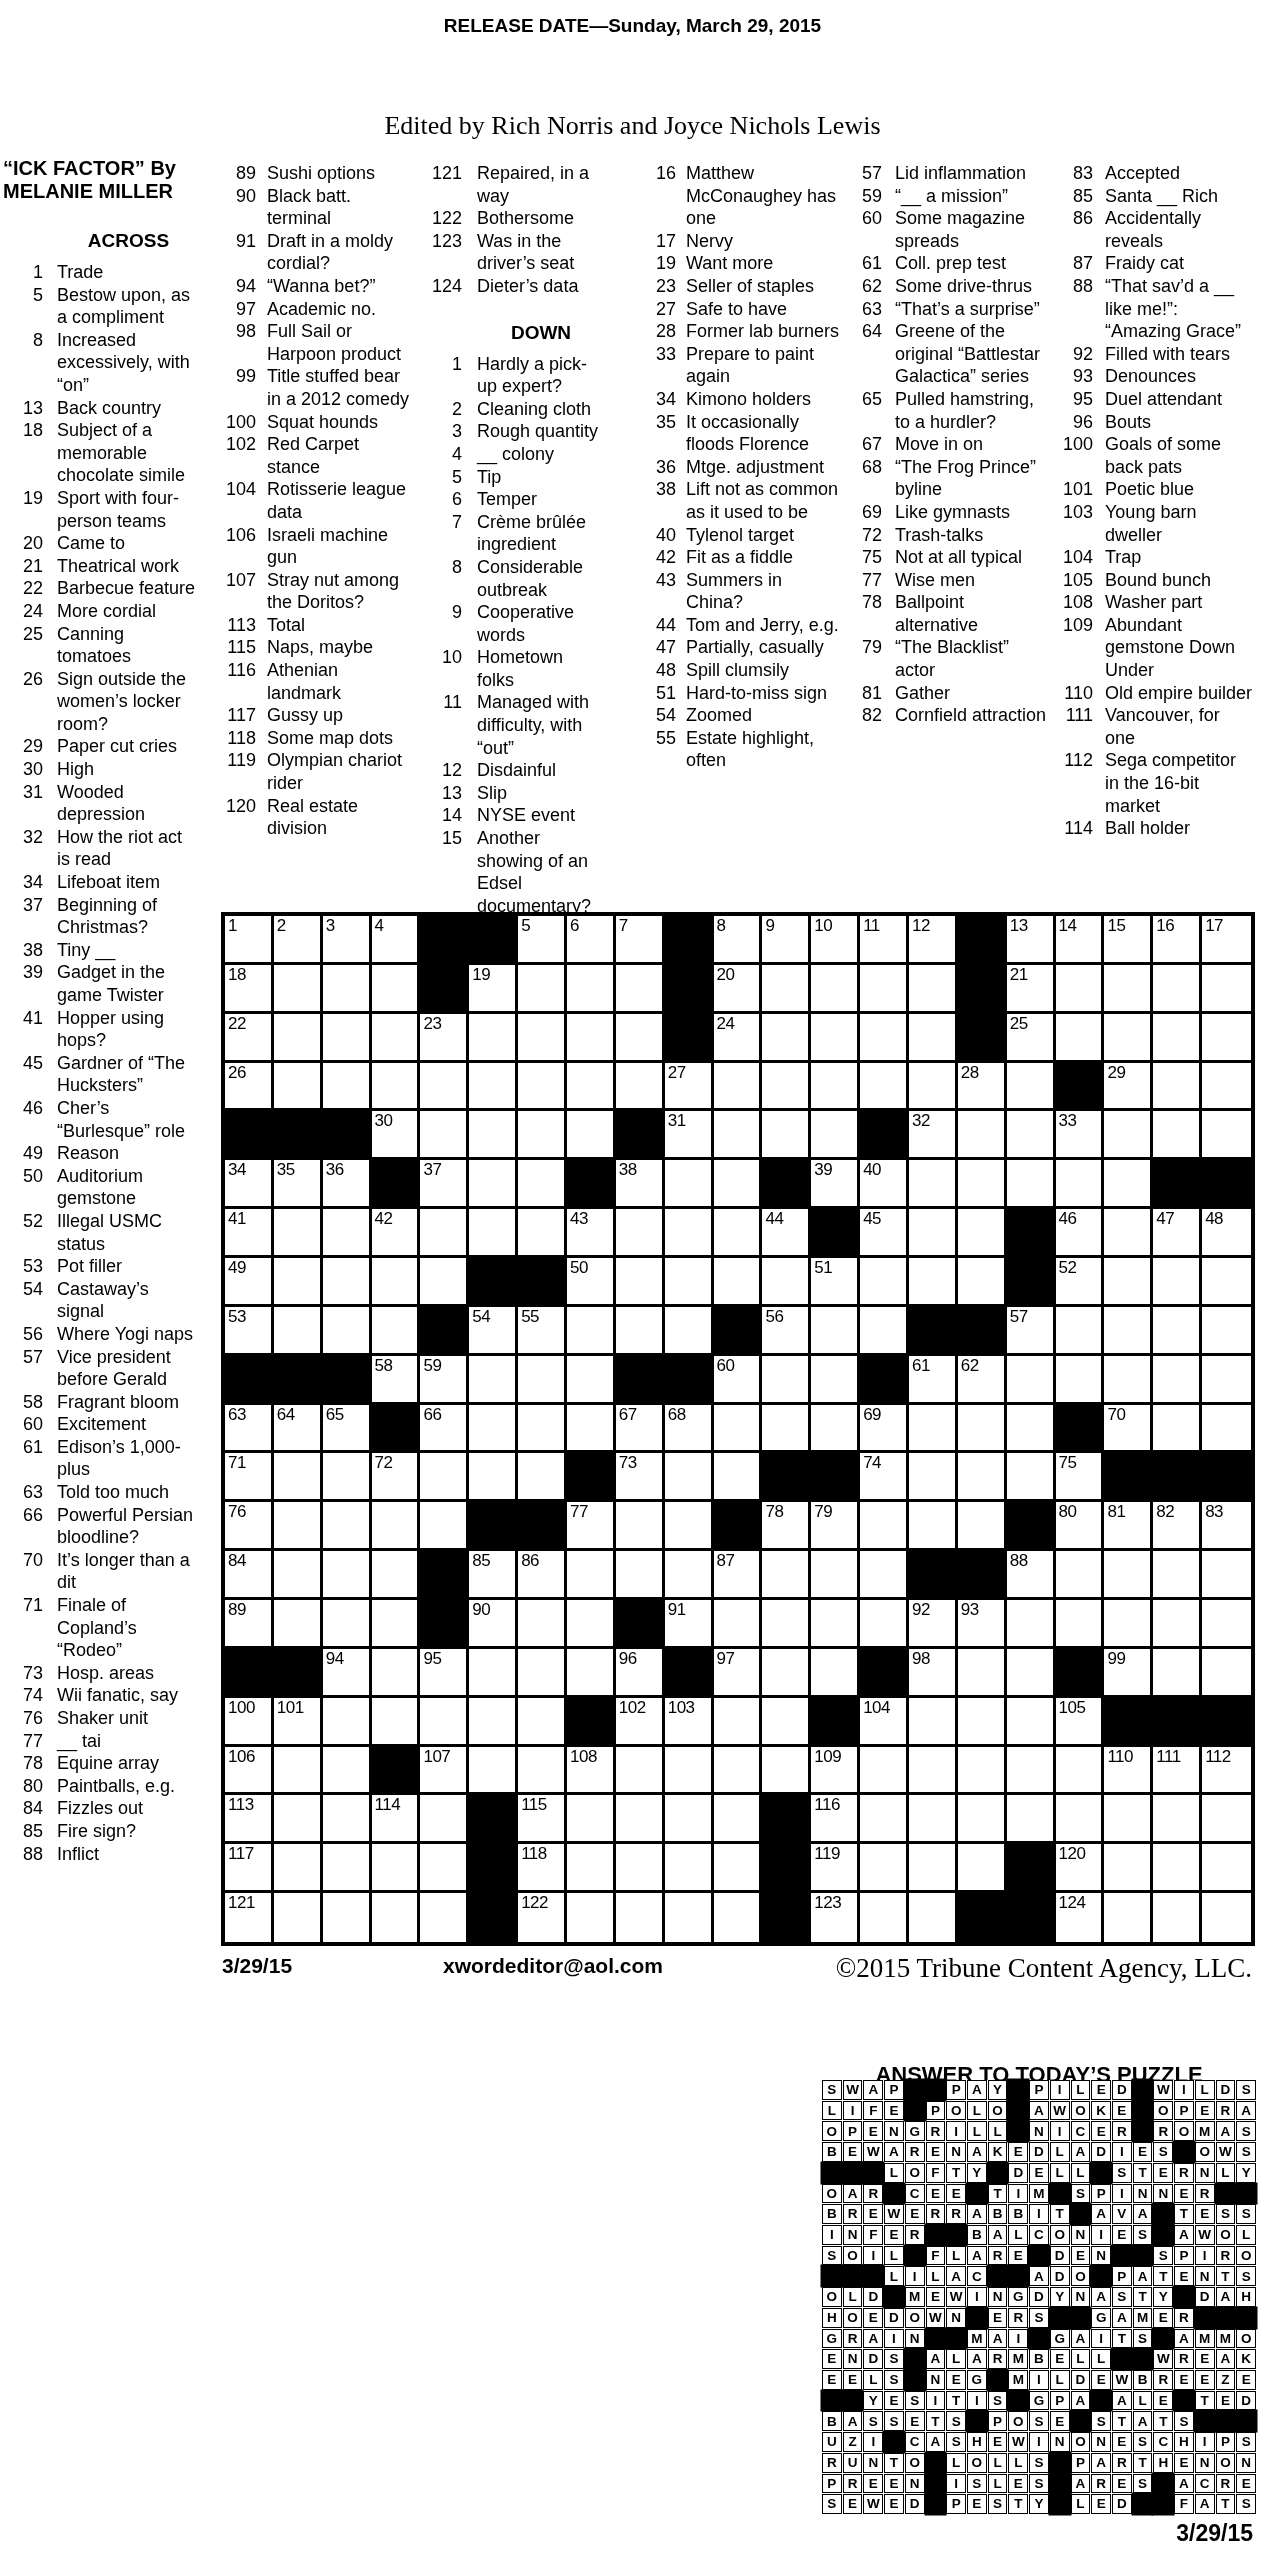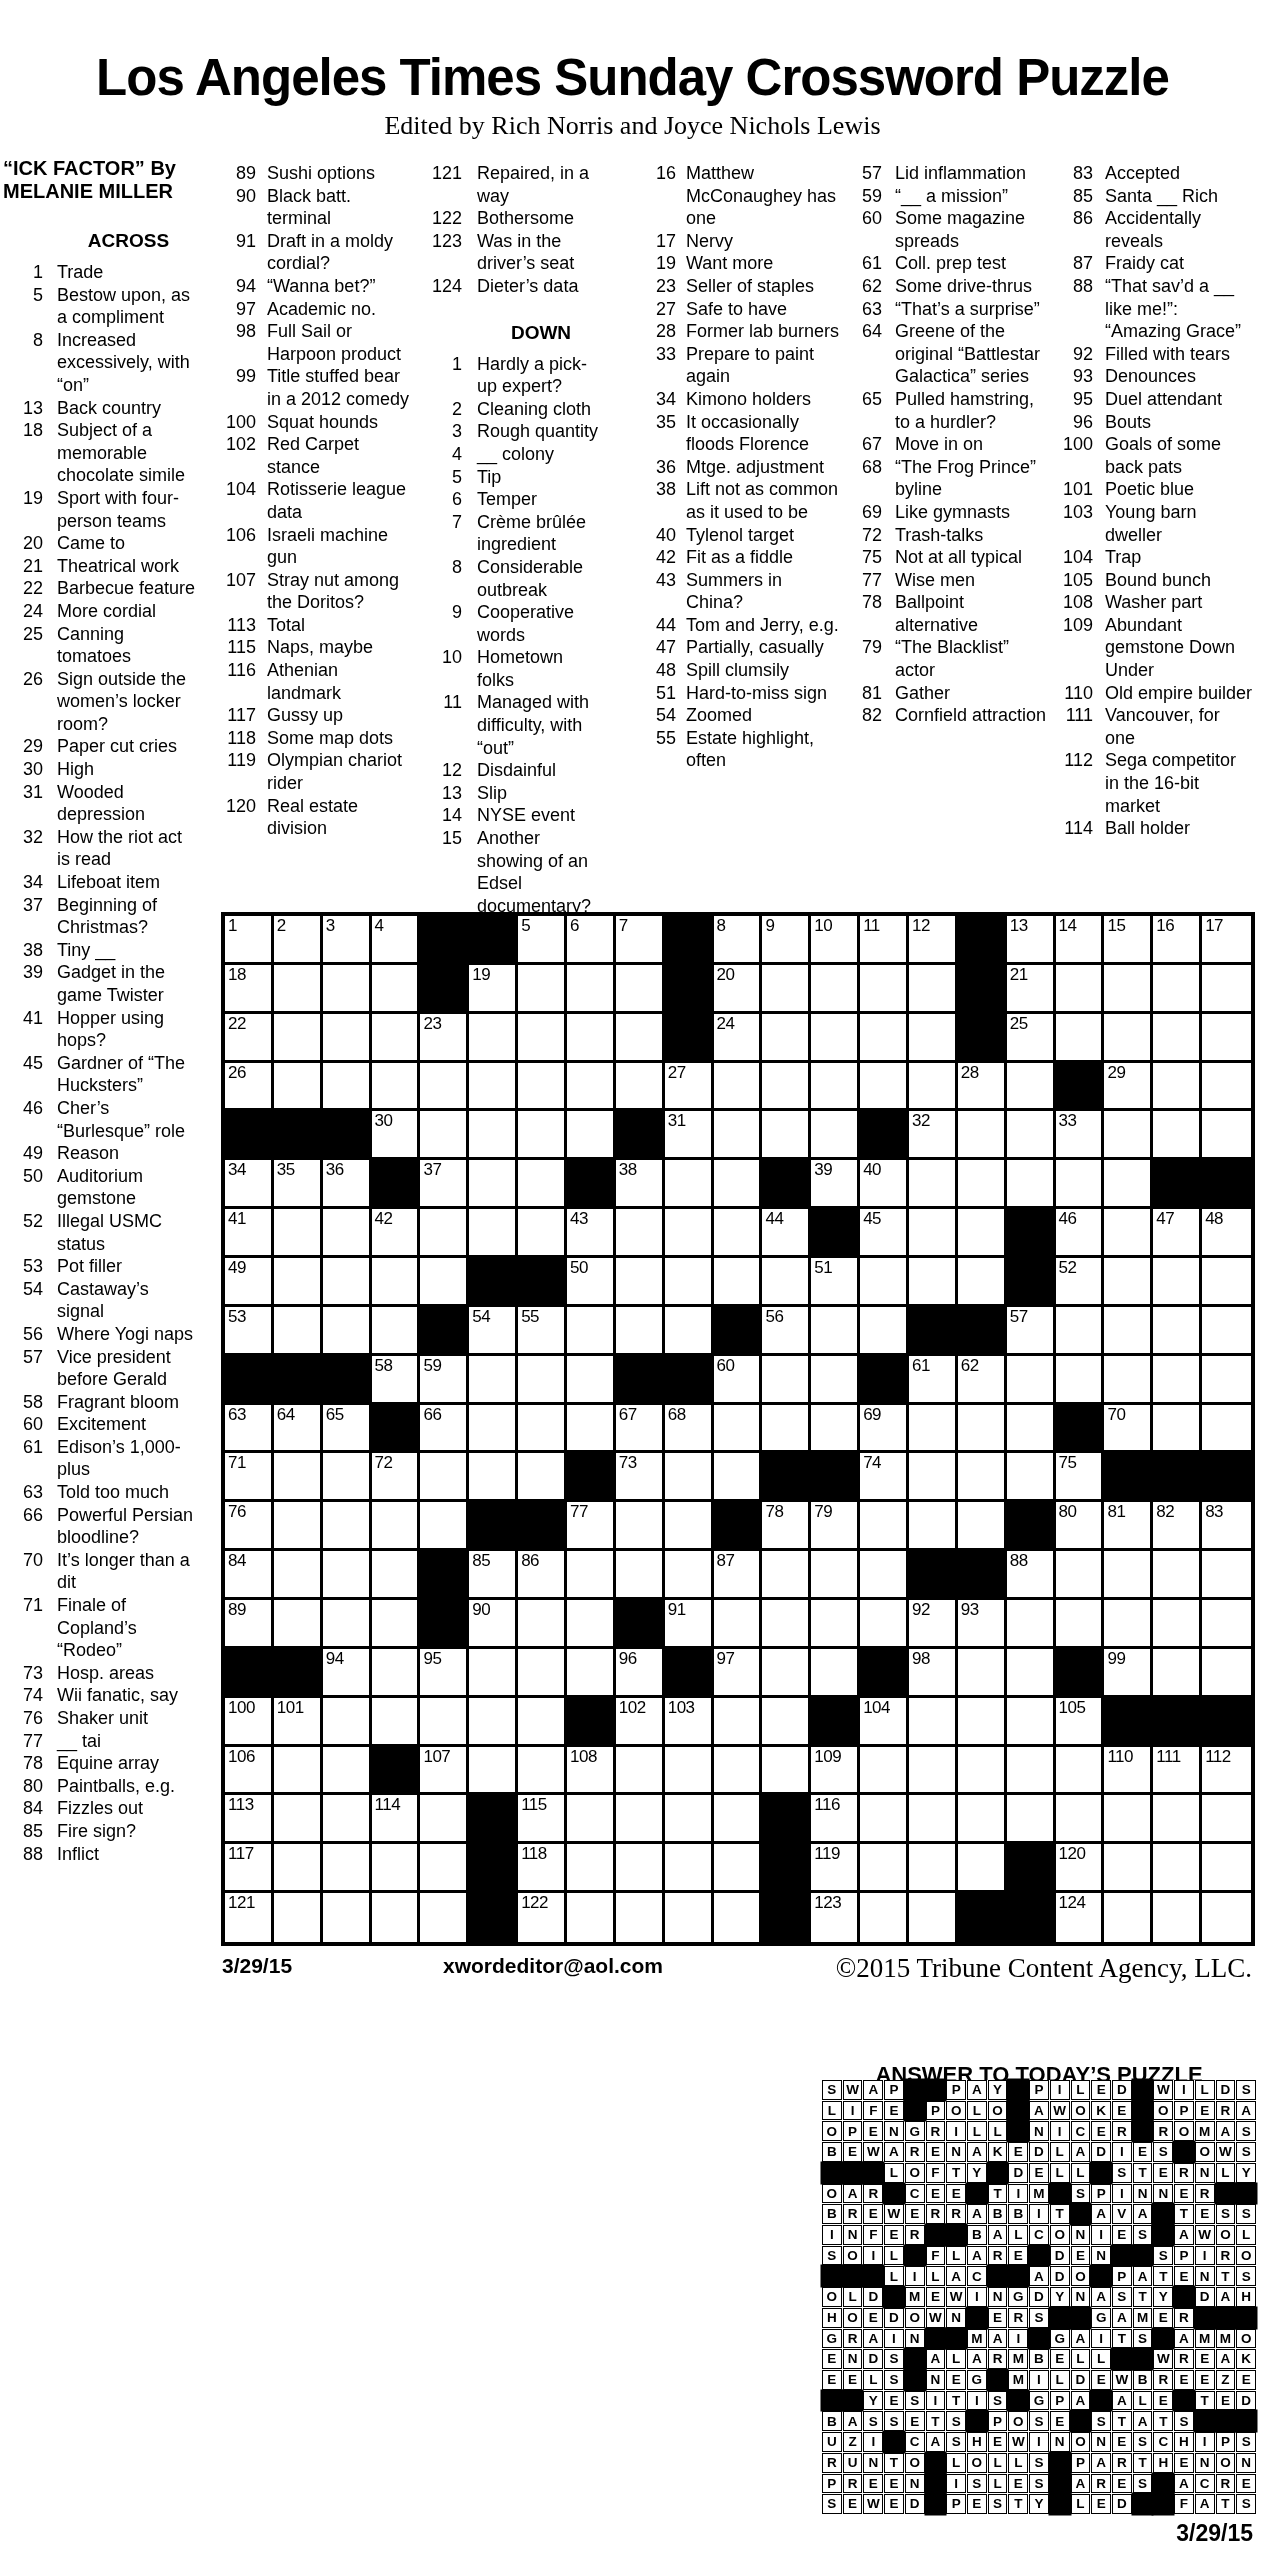--- a/index.html
+++ b/index.html
@@ -50,21 +50,21 @@
                gap:1px;background:#fff;}
   .acell{border:1.5px solid #000;box-sizing:border-box;background:#fff;display:flex;
          align-items:center;justify-content:center;font-size:13.5px;font-weight:700;line-height:1;}
   .acell.black{background:#000;border-color:#000;box-shadow:0 0 0 1.5px #000;}
   .ans-date{position:absolute;right:12px;top:2520px;font-size:23px;font-weight:700;}
 </style>
 </head>
 <body>
 
 <div class="page">
-  <h1 class="title">Los Angeles Times Sunday Crossword Puzzle</h1>
+  <div class="release">RELEASE DATE—Sunday, March 29, 2015</div>
   <div class="subtitle">Edited by Rich Norris and Joyce Nichols Lewis</div>
 
   <div class="clue-col colA">
     <div class="byline">
       <div>“ICK FACTOR” By</div>
       <div>MELANIE MILLER</div>
     </div>
   <div class="blk-h">ACROSS</div>
       <div class="clue">
         <span class="cnum">1</span>

